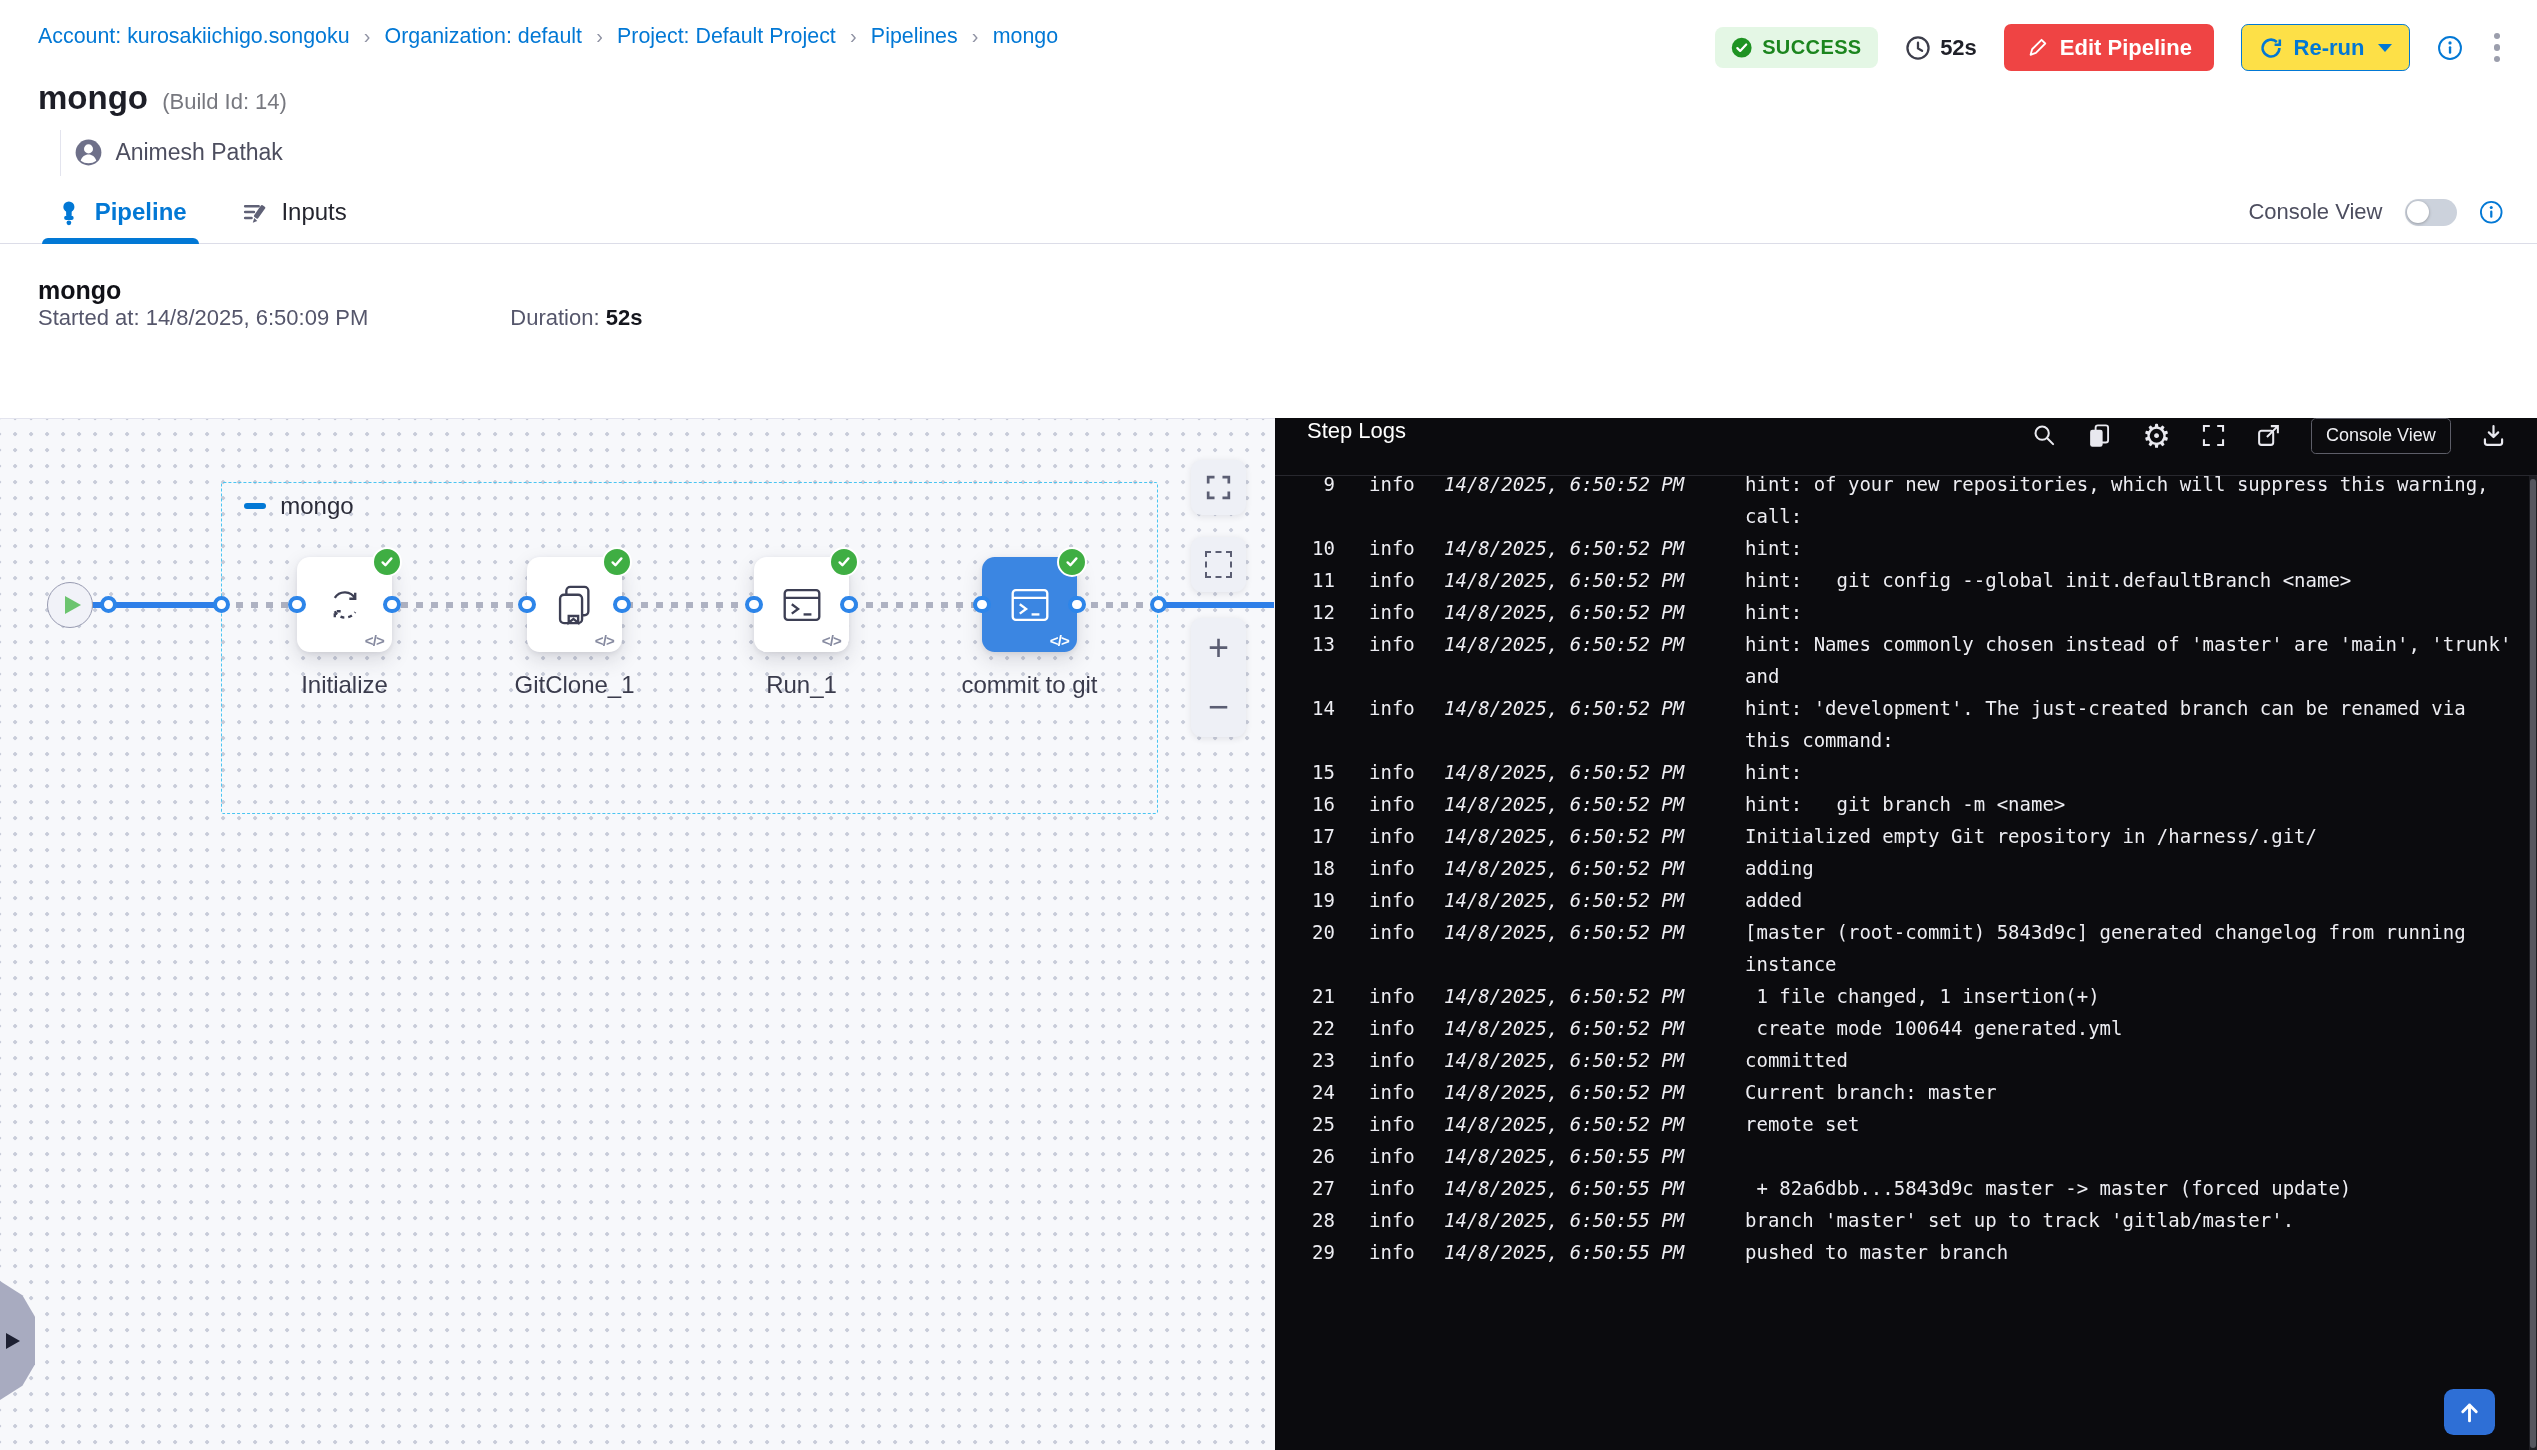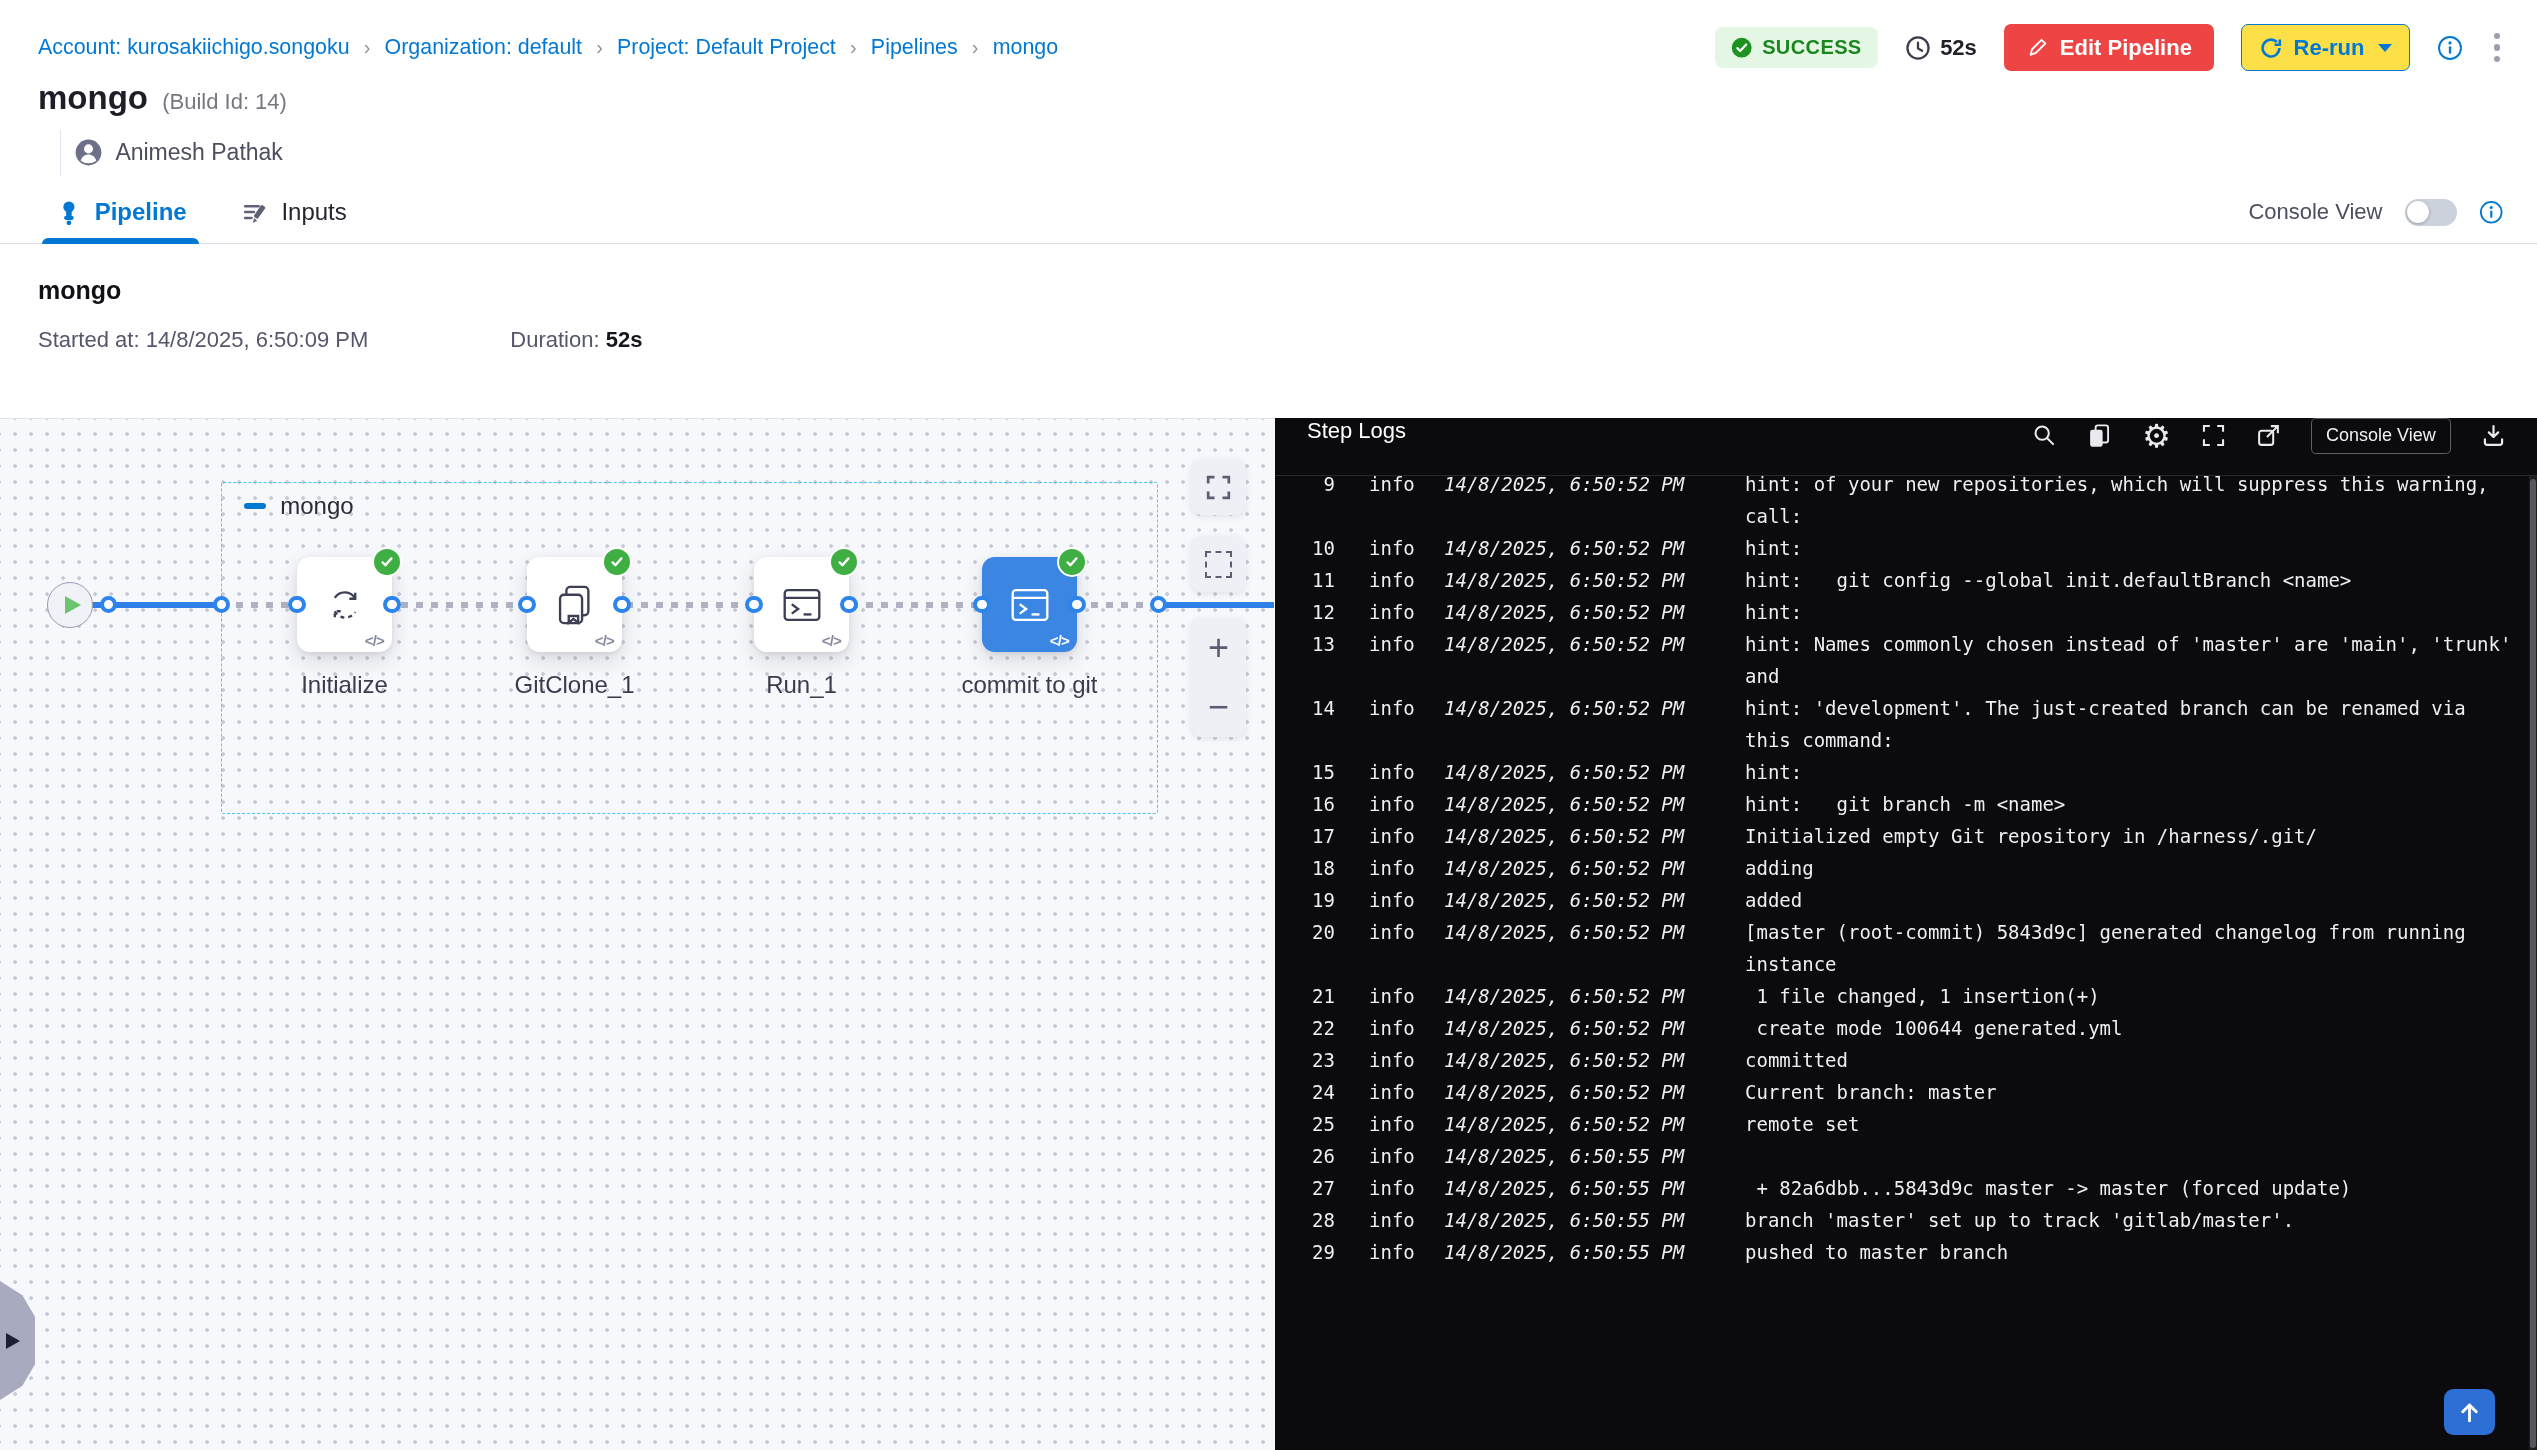--- a/index.html
+++ b/index.html
@@ -4,21 +4,21 @@
 <style>
   * { box-sizing: border-box; }
   body {
     margin: 0; width: 2538px; height: 1450px; overflow: hidden;
     font-family: "Liberation Sans", sans-serif; background: #fff; color: #22222a;
     position: relative;
   }
   svg { display: block; }
 
   
-  .topbar { display: flex; justify-content: space-between; align-items: center; padding: 24px 35px 6.3px 38px; }
+  .topbar { display: flex; justify-content: space-between; align-items: flex-start; padding: 24px 35px 6.3px 38px; }
   .breadcrumb { display: flex; align-items: center; gap: 14.2px; font-size: 21.4px; }
   .breadcrumb a { color: #0278d5; text-decoration: none; cursor: pointer; }
   .breadcrumb .sep { color: #8f92a3; font-size: 20px; }
   .topbar-right { display: flex; align-items: center; gap: 27px; }
   .status-badge { display: flex; align-items: center; gap: 9.5px; background: #e4f7e5; color: #1b851e;
     font-weight: bold; font-size: 20px; letter-spacing: 0.4px; padding: 8.7px 16px; border-radius: 8px; }
   .duration { display: flex; align-items: center; gap: 9.5px; font-size: 22px; color: #1f2028; font-weight: bold; }
   .btn-primary { display: flex; align-items: center; gap: 11px; background: #ef4444; color: #fff;
     font-size: 22px; font-weight: bold; border: none; border-radius: 7.1px; padding: 0 22px; height: 47px; cursor: pointer; font-family: inherit; }
   .btn-outline { display: flex; align-items: center; gap: 10.3px; background: #fde047; color: #0278d5;
@@ -44,21 +44,21 @@
     background: #0278d5; border-radius: 6.3px 6.3px 0 0; }
   .tab.inactive { color: #24252e; }
   .toggle-area { display: flex; align-items: center; gap: 22px; font-size: 22px; color: #4d4e5f; }
   .toggle { width: 52px; height: 27px; border-radius: 13.4px; background: #ccd2dc; position: relative; cursor: pointer; }
   .toggle .knob { position: absolute; left: 2.4px; top: 2.4px; width: 22px; height: 22px; border-radius: 50%;
     background: #fff; box-shadow: 0 0.8px 3.2px rgba(0,0,0,.3); }
 
   
   .stage-info { padding: 32px 38px 0; }
   .stage-name { font-size: 25px; font-weight: bold; color: #101117; }
-  .stage-meta { display: flex; gap: 142px; margin-top: 22px; font-size: 22px; color: #55566b; }
+  .stage-meta { display: flex; gap: 142px; font-size: 22px; color: #55566b; }
   .stage-meta .strong { color: #15161d; font-weight: bold; }
 
   
   .content { position: absolute; left: 0; top: 418px; width: 2538px; height: 1033px; display: flex; }
 
   
   .canvas { position: relative; width: 1275px; height: 1033px; background: #f7f8fb;
     background-image: radial-gradient(#c8ccd9 1.9px, transparent 2.1px); background-size: 16px 16px; background-position: 7.1px 7.1px;
     border-top: 0.8px solid #e3e4ee; overflow: hidden; }
   .stage-box { position: absolute; left: 221px; top: 63px; width: 937px; height: 332px;

